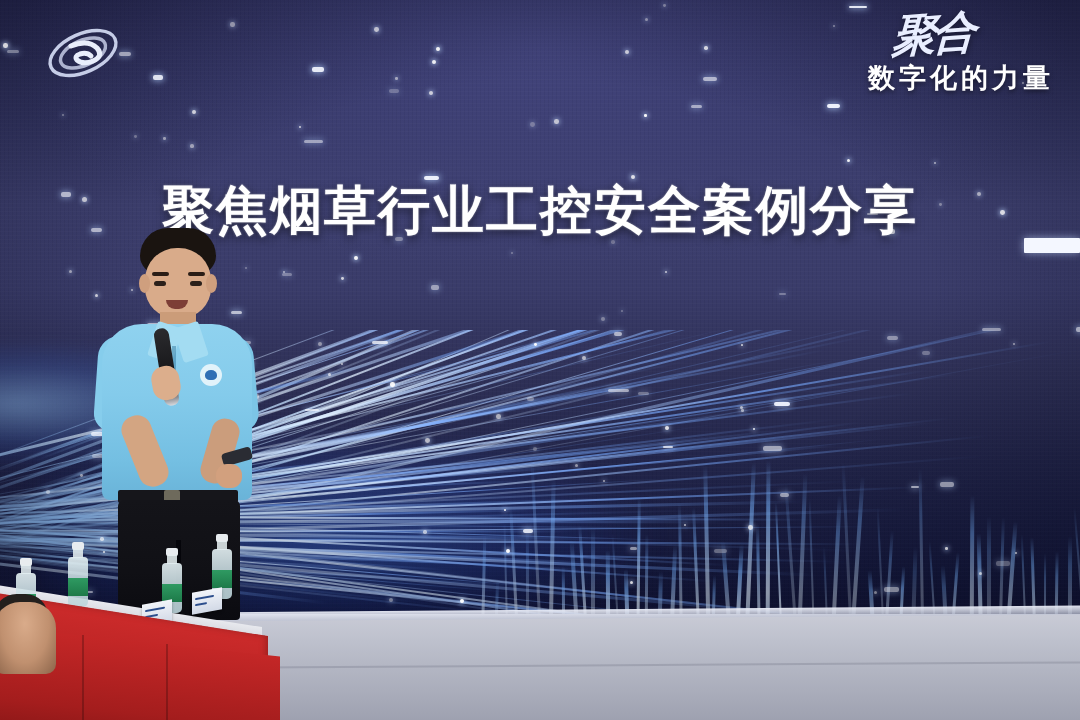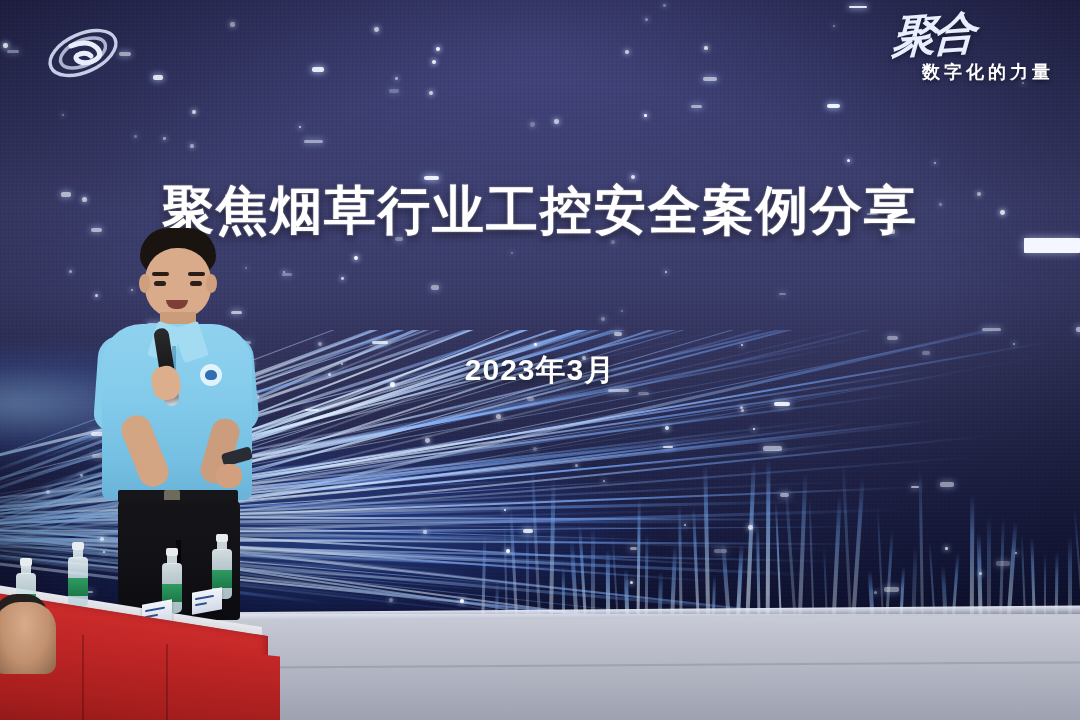--- a/index.html
+++ b/index.html
@@ -83,21 +83,21 @@
   .logo-right{position:absolute;right:26px;top:16px;text-align:right;}
   .jh-cn{
     font-family:"Liberation Serif","DejaVu Serif",serif;
     font-size:44px;font-weight:700;color:#e9eeff;font-style:italic;
     letter-spacing:-4px;line-height:.92;
     transform:rotate(-4deg) skewX(-6deg);
     text-shadow:0 2px 6px rgba(0,0,0,.45);
     margin-right:82px;
   }
   .jh-sub{
-    font-size:18px;font-weight:700;color:#ffffff;letter-spacing:4px;margin-top:4px;
+    font-size:27px;font-weight:700;color:#ffffff;letter-spacing:4px;margin-top:4px;
     text-shadow:0 2px 5px rgba(0,0,0,.5);
   }
 
   
   .slide-title{
     position:absolute;left:0;right:0;top:176px;text-align:center;
     font-size:52px;font-weight:700;color:#ffffff;letter-spacing:2px;
     text-shadow:0 0 2px rgba(255,255,255,.5), 0 3px 10px rgba(0,0,0,.55);
   }
   .slide-date{
@@ -550,21 +550,20 @@
       <div class="dc-text">
       </div>
     </div>
 
     <div class="logo-right">
       <div class="jh-cn">聚合</div>
       <div class="jh-sub">数字化的力量</div>
     </div>
 
     <div class="slide-title">聚焦烟草行业工控安全案例分享</div>
-    <div class="slide-date">2023年3月</div>
 
     <div class="edge-bar"></div>
   </div>
 
   <div class="floor"></div>
   <div class="floor-lip"></div>
   <div class="floor-seam"></div>
 
   <div class="speaker">
     <div class="sp-hair"></div>

